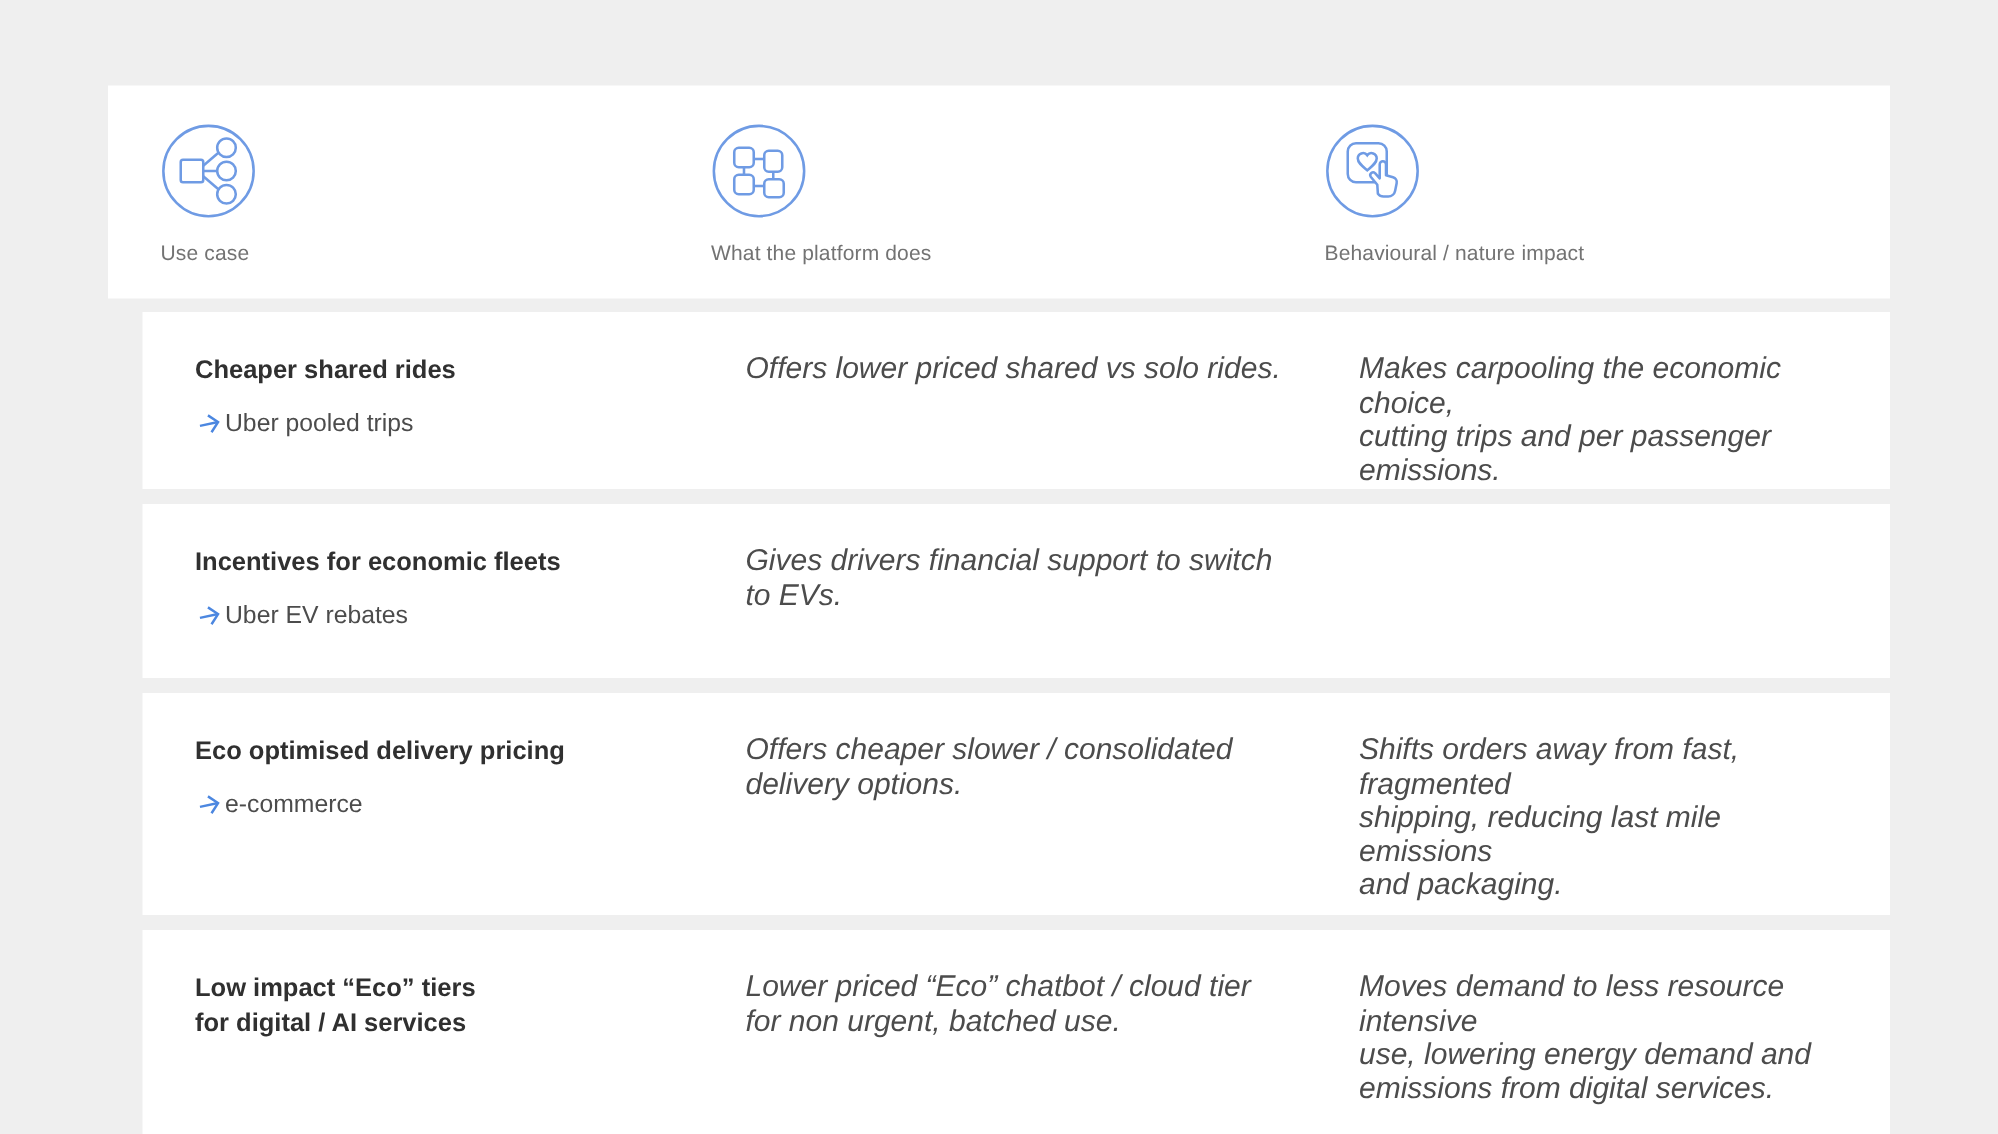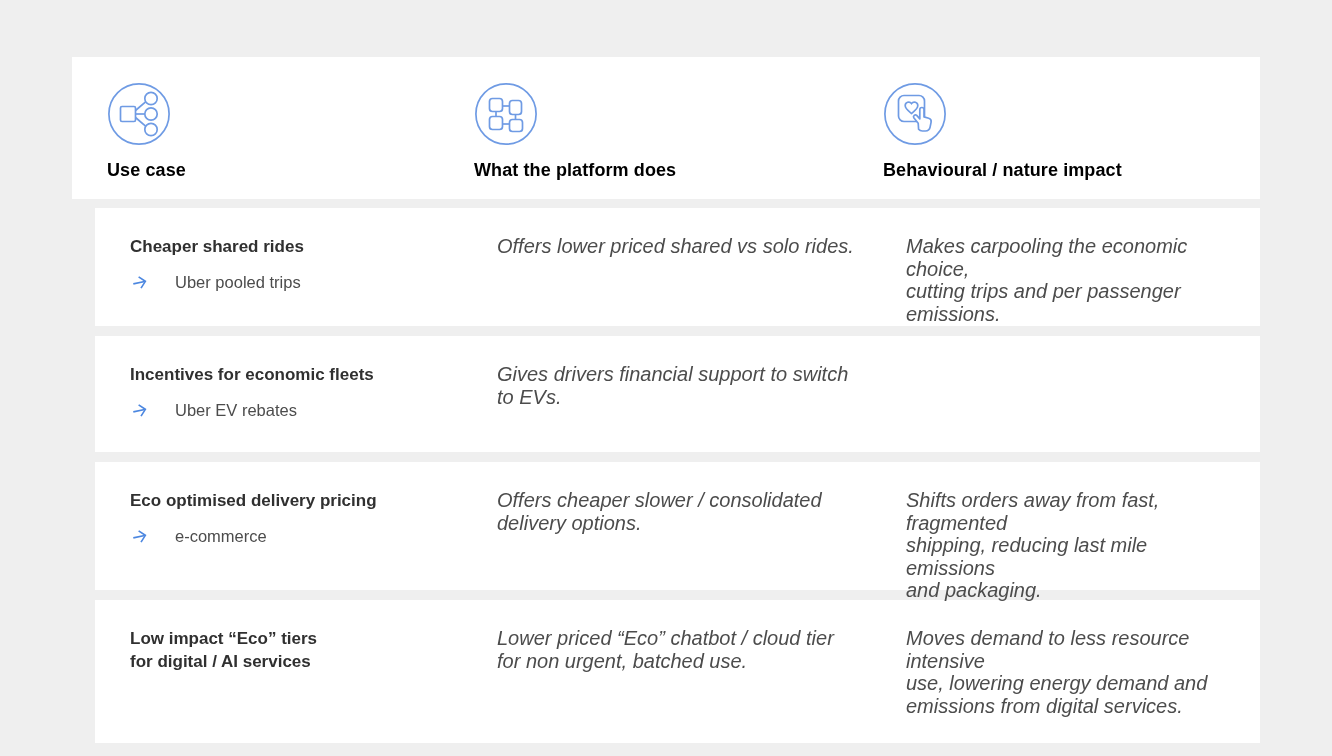--- a/index.html
+++ b/index.html
@@ -18,43 +18,43 @@
     padding-left: 35px;
     box-sizing: border-box;
     height: 100%;
   }
   .header-card { height: 142px; margin-bottom: 9px; }
   .header-cell { padding-top: 25px; }
   .icon-wrap { width: 64px; height: 64px; }
   .icon-wrap svg { display: block; }
   .col-title {
     margin-top: 14px;
-    font-size: 18px;
-    font-weight: 700;
+    font-size: 14px;
+    font-weight: 400;
     letter-spacing: 0.1px;
-    color: #000000;
+    color: #737373;
   }
   .row-card { margin-bottom: 10px; margin-left: 23px; }
   .r1 { height: 118px; }
   .r2 { height: 116px; }
-  .r3 { height: 128px; }
+  .r3 { height: 148px; }
   .r4 { height: 143px; margin-bottom: 0; }
   .cell { padding-top: 27px; }
   .uc-title {
     font-size: 17px;
     font-weight: 700;
     color: #303030;
     line-height: 23px;
     white-space: pre-line;
   }
   .example {
     margin-top: 14px;
     display: flex;
     align-items: center;
-    gap: 25px;
+    gap: 0;
     font-size: 16.5px;
     color: #4c4c4c;
   }
   .example svg { display: block; flex: 0 0 auto; }
   .body-text {
     font-size: 20px;
     line-height: 22.5px;
     color: #4c4c4c;
     white-space: pre-line;
     padding-right: 20px;

